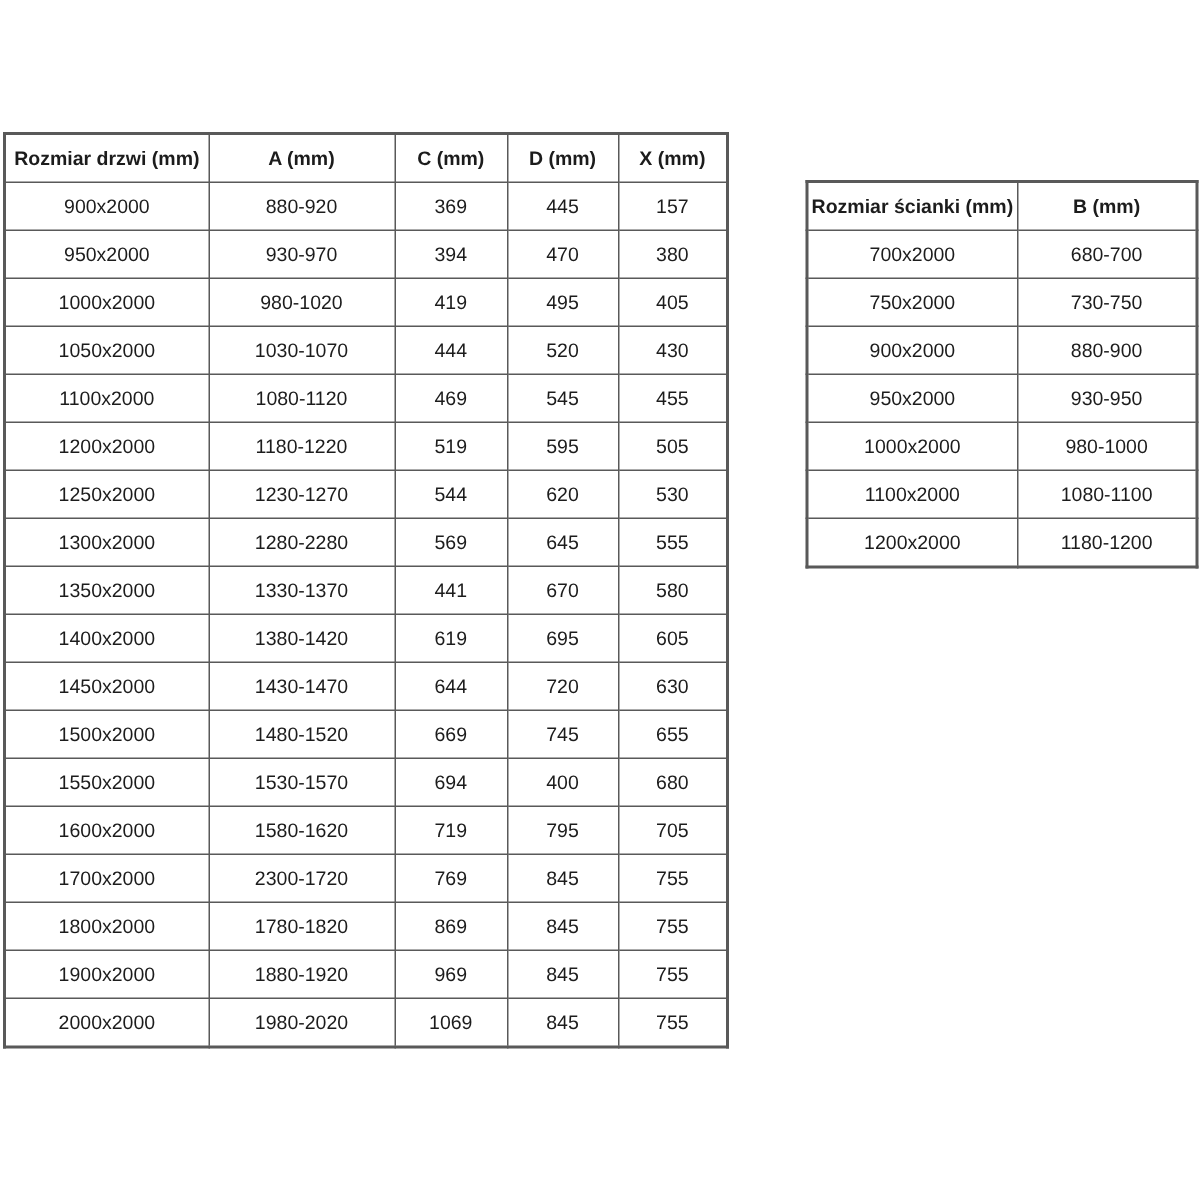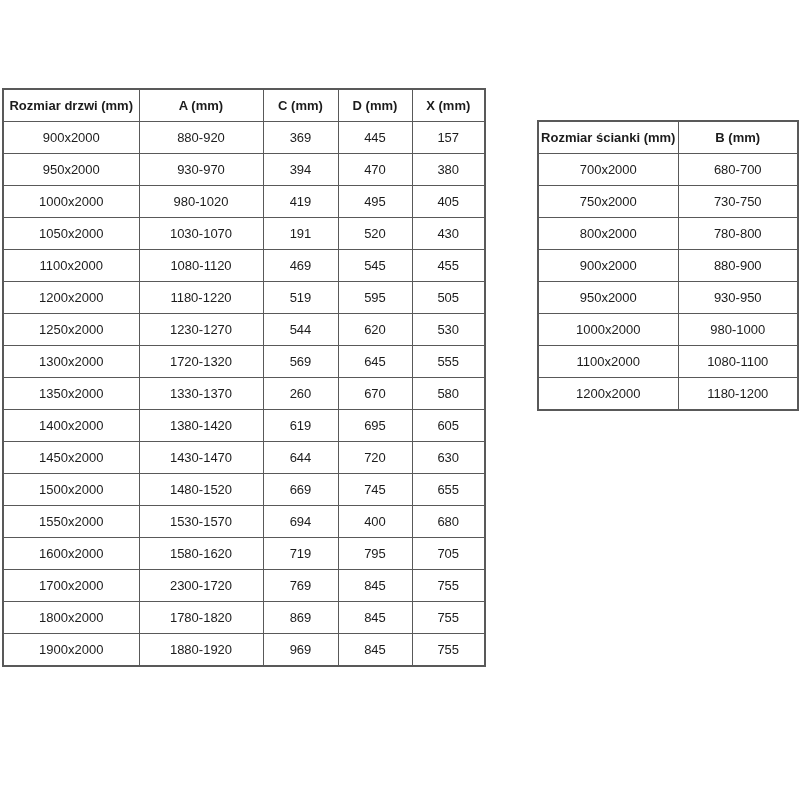--- a/index.html
+++ b/index.html
@@ -88,21 +88,21 @@
         <tr>
           <td>1000x2000</td>
           <td>980-1020</td>
           <td>419</td>
           <td>495</td>
           <td>405</td>
         </tr>
         <tr>
           <td>1050x2000</td>
           <td>1030-1070</td>
-          <td>191</td>
+          <td>444</td>
           <td>520</td>
           <td>430</td>
         </tr>
         <tr>
           <td>1100x2000</td>
           <td>1080-1120</td>
           <td>469</td>
           <td>545</td>
           <td>455</td>
         </tr>
@@ -115,29 +115,29 @@
         </tr>
         <tr>
           <td>1250x2000</td>
           <td>1230-1270</td>
           <td>544</td>
           <td>620</td>
           <td>530</td>
         </tr>
         <tr>
           <td>1300x2000</td>
-          <td>1720-1320</td>
+          <td>1280-2280</td>
           <td>569</td>
           <td>645</td>
           <td>555</td>
         </tr>
         <tr>
           <td>1350x2000</td>
           <td>1330-1370</td>
-          <td>260</td>
+          <td>441</td>
           <td>670</td>
           <td>580</td>
         </tr>
         <tr>
           <td>1400x2000</td>
           <td>1380-1420</td>
           <td>619</td>
           <td>695</td>
           <td>605</td>
         </tr>
@@ -180,20 +180,27 @@
           <td>1800x2000</td>
           <td>1780-1820</td>
           <td>869</td>
           <td>845</td>
           <td>755</td>
         </tr>
         <tr>
           <td>1900x2000</td>
           <td>1880-1920</td>
           <td>969</td>
+          <td>845</td>
+          <td>755</td>
+        </tr>
+        <tr>
+          <td>2000x2000</td>
+          <td>1980-2020</td>
+          <td>1069</td>
           <td>845</td>
           <td>755</td>
         </tr>
       </tbody>
     </table>
   <table class="tbl" id="walls-table">
       <colgroup>
         <col style="width: 140px;">
         <col style="width: 120px;">
       </colgroup>
@@ -206,24 +213,20 @@
       <tbody>
         <tr>
           <td>700x2000</td>
           <td>680-700</td>
         </tr>
         <tr>
           <td>750x2000</td>
           <td>730-750</td>
         </tr>
         <tr>
-          <td>800x2000</td>
-          <td>780-800</td>
-        </tr>
-        <tr>
           <td>900x2000</td>
           <td>880-900</td>
         </tr>
         <tr>
           <td>950x2000</td>
           <td>930-950</td>
         </tr>
         <tr>
           <td>1000x2000</td>
           <td>980-1000</td>

